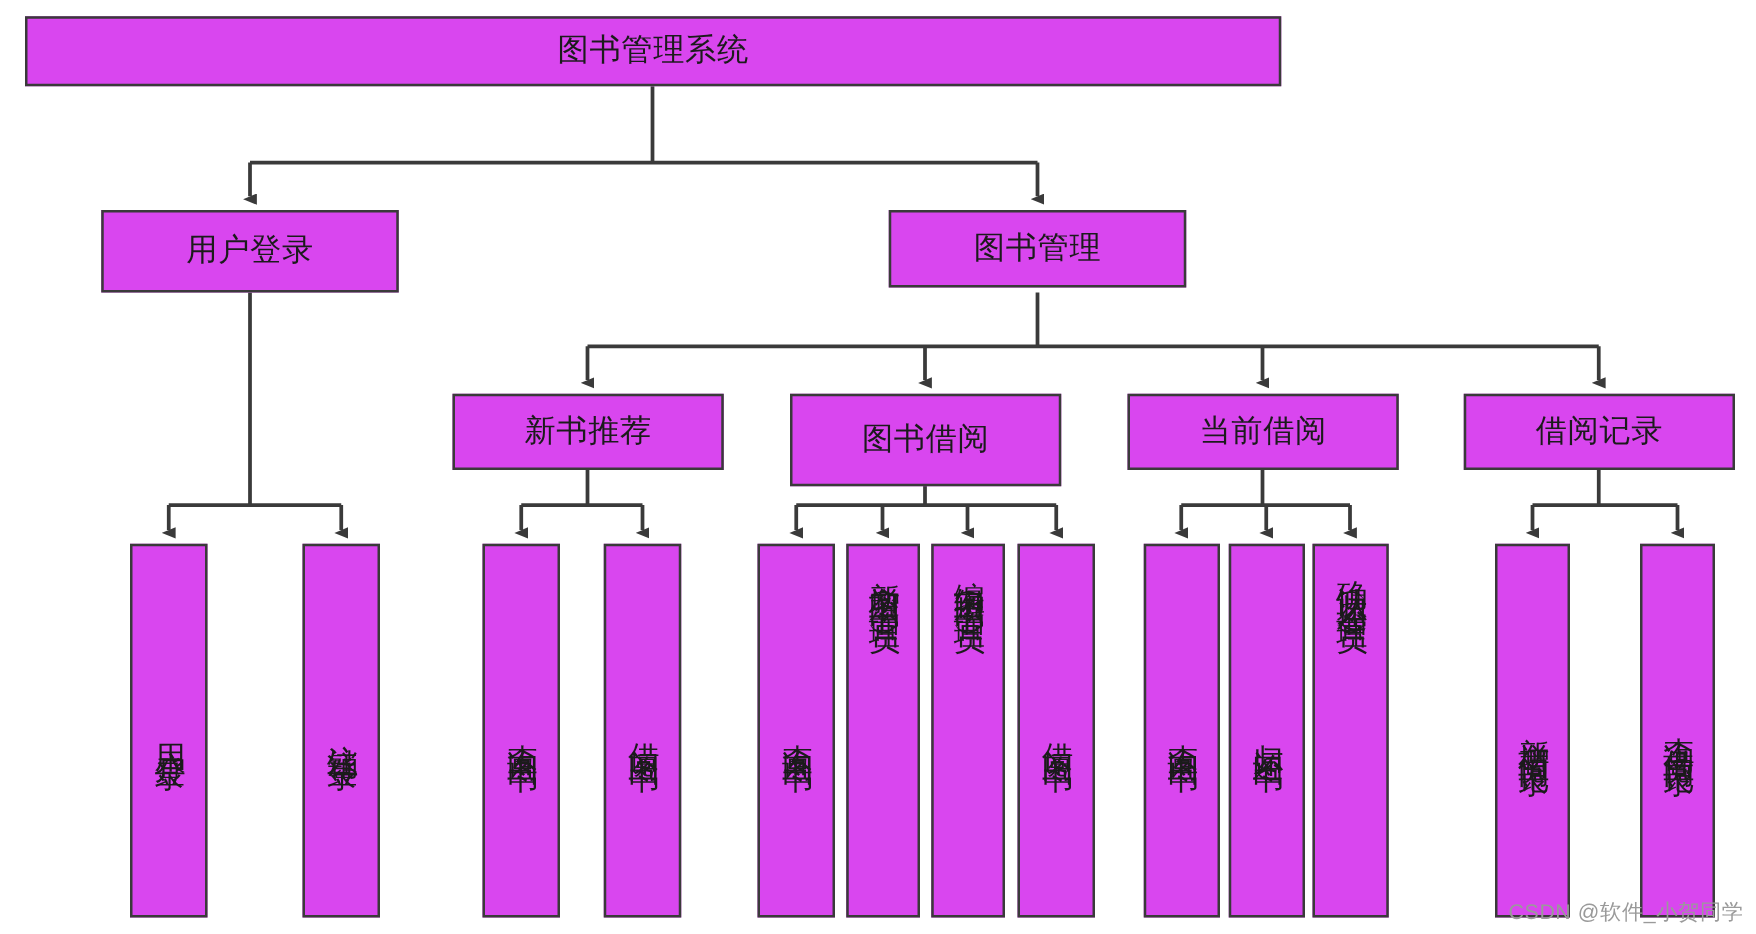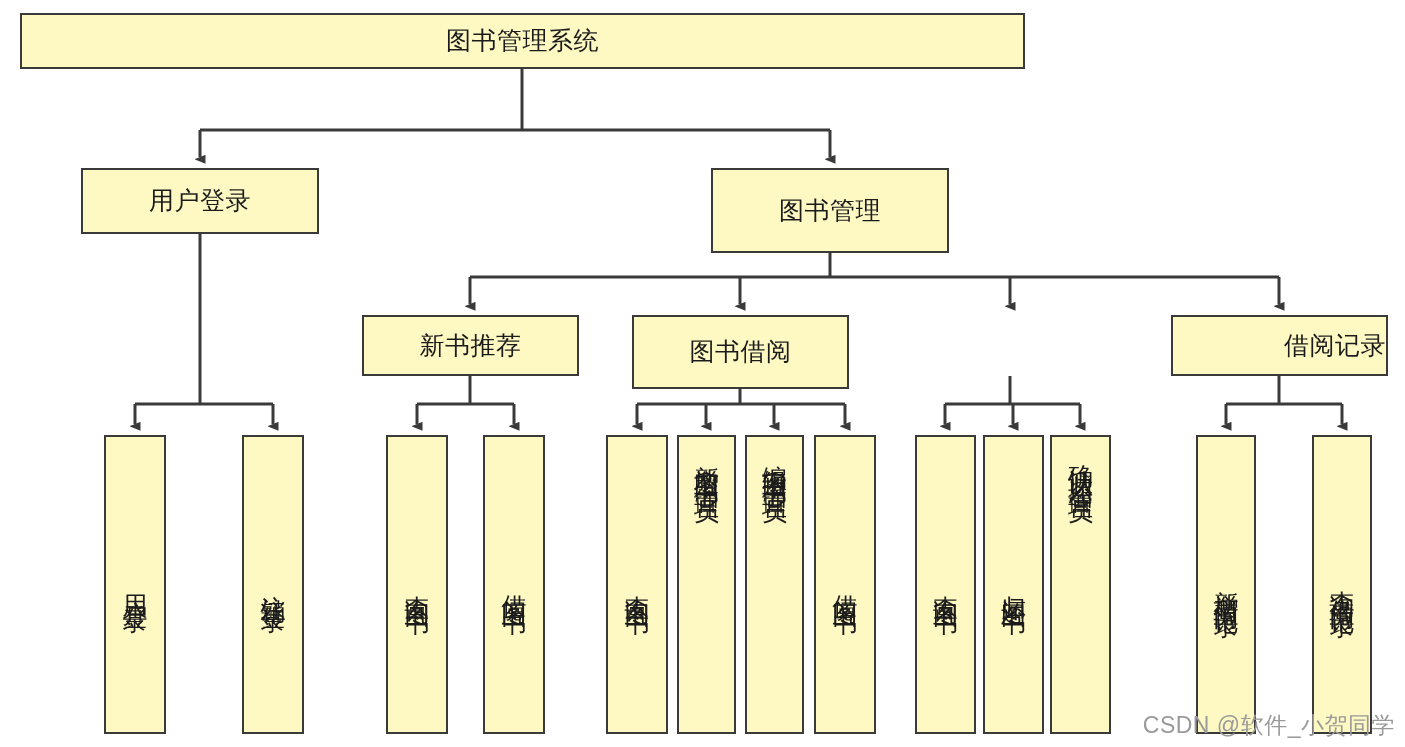--- a/index.html
+++ b/index.html
@@ -22,21 +22,21 @@
   svg#flow-svg {
     position: absolute;
     left: 0;
     top: 0;
     width: 1405px;
     height: 747px;
   }
   .node-box {
     position: absolute;
     box-sizing: border-box;
-    background: #fef9c3;
+    background: #d946ef;
     border: 2.5px solid #3a3a3a;
     display: flex;
     align-items: center;
     justify-content: center;
     color: #1b1b1b;
   }
   .node-label-h {
     font-size: 25px;
     line-height: 1.1;
     letter-spacing: 0.5px;
@@ -66,21 +66,21 @@
   }
   .leaf-inner.top-aligned {
     align-items: flex-start;
     padding-top: 8px;
     box-sizing: border-box;
   }
   #watermark {
     position: absolute;
     right: 10px;
     bottom: 6px;
-    font-size: 23px;
+    font-size: 17px;
     color: #9a9a9a;
     white-space: nowrap;
     user-select: none;
     letter-spacing: 0.5px;
     margin-top: 20px;
   }
 </style>
 </head>
 <body>
 
@@ -148,31 +148,34 @@
     </g>
   </svg>
 
   <div class="node-box" id="node-root" style="left: 20px; top: 13px; width: 1005px; height: 56px;">
     <span class="node-label-h">图书管理系统</span>
   </div>
 
   <div class="node-box" id="node-l2-0" style="left: 81px; top: 168px; width: 238px; height: 66px;">
     <span class="node-label-h">用户登录</span>
   </div>
-  <div class="node-box" id="node-l2-1" style="left: 711px; top: 168px; width: 238px; height: 85px;">
+  <div class="node-box" id="node-l2-1" style="left: 711px; top: 168px; width: 238px; height: 62px;">
     <span class="node-label-h">图书管理</span>
   </div>
 
   <div class="node-box" id="node-l3-0" style="left: 362px; top: 315px; width: 217px; height: 61px; align-items: center;">
     <span class="node-label-h">新书推荐</span>
   </div>
   <div class="node-box" id="node-l3-1" style="left: 632px; top: 315px; width: 217px; height: 74px;">
     <span class="node-label-h">图书借阅</span>
   </div>
-  <div class="node-box" id="node-l3-3" style="left: 1171px; top: 315px; width: 217px; height: 61px; justify-content: flex-end;">
+  <div class="node-box" id="node-l3-2" style="left: 902px; top: 315px; width: 217px; height: 61px;">
+    <span class="node-label-h">当前借阅</span>
+  </div>
+  <div class="node-box" id="node-l3-3" style="left: 1171px; top: 315px; width: 217px; height: 61px;">
     <span class="node-label-h">借阅记录</span>
   </div>
 
   <div class="node-box leaf" id="node-leaf-0" style="left: 104px; top: 435px; width: 62px; height: 299px;">
     <div class="leaf-inner">
         <span class="node-label-v">用户登录</span>
       </div>
   </div>
   <div class="node-box leaf" id="node-leaf-1" style="left: 242px; top: 435px; width: 62px; height: 299px;">
     <div class="leaf-inner">

